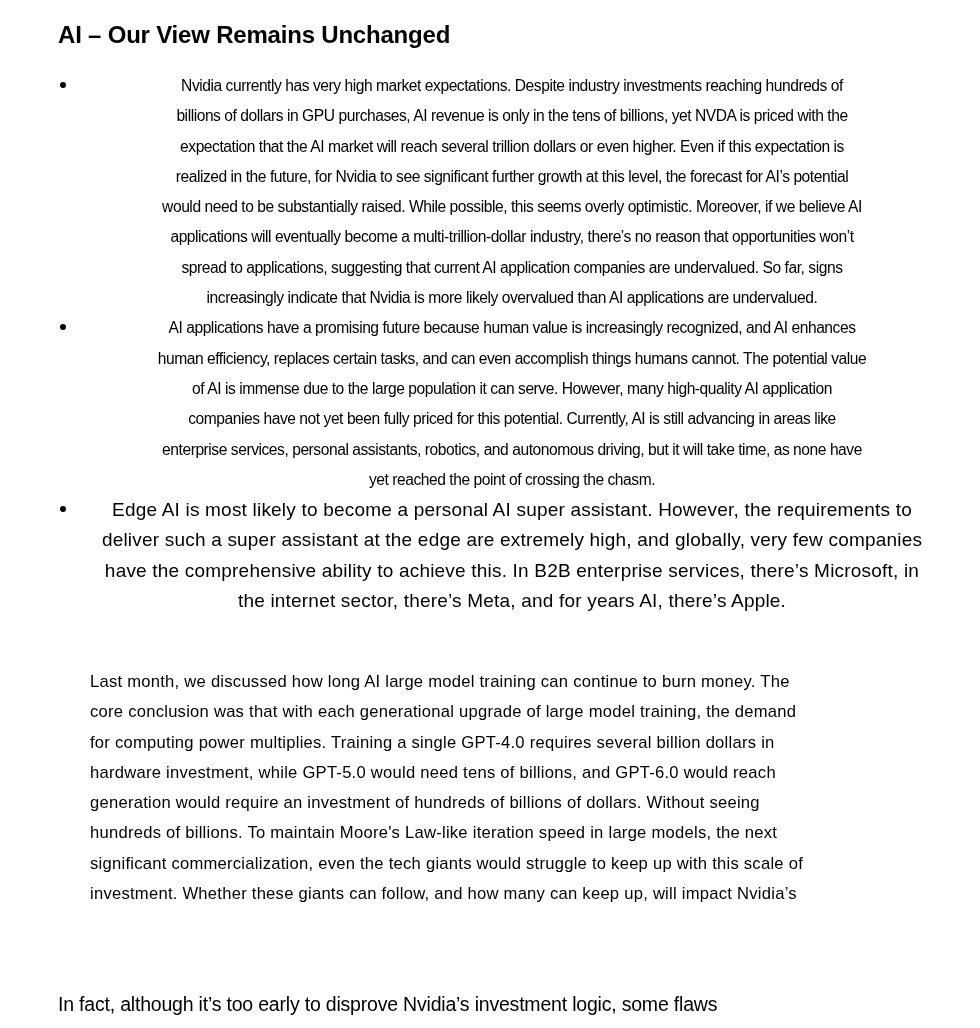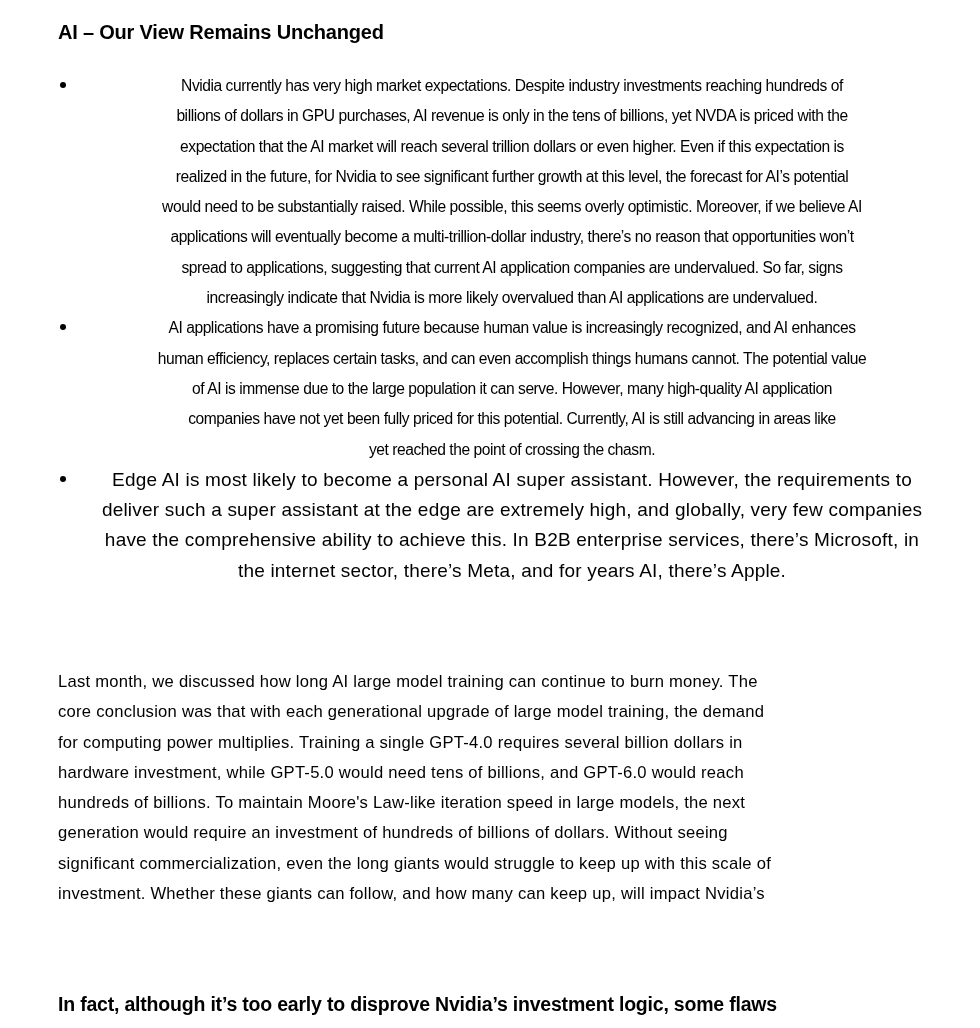--- a/index.html
+++ b/index.html
@@ -4,21 +4,21 @@
   <style>
     html, body { margin: 0; padding: 0; background: #ffffff; }
     body {
       width: 980px; height: 1028px; overflow: hidden;
       color: #000000;
       font-family: "Liberation Sans", sans-serif;
       position: relative;
     }
     .title {
       position: absolute; left: 58px; top: 21px;
-      font-size: 20px; font-weight: bold; letter-spacing: -0.2px;
+      font-size: 24px; font-weight: bold; letter-spacing: -0.2px;
       margin: 0;
     }
     .bullets {
       position: absolute; left: 58px; top: 71px; width: 880px;
       margin: 0; padding: 0; list-style: none; text-align: center;
     }
     .bullet {
       position: relative; padding-left: 28px;
     }
     .bullet .dot {
@@ -27,24 +27,24 @@
     }
     .line {
       display: block; white-space: nowrap;
       height: 30.3px; line-height: 30.3px;
     }
     .narrow .line { font-size: 15.6px; letter-spacing: -0.45px; }
     .wide .line { font-size: 19px; letter-spacing: 0.2px; }
     .para {
       position: absolute; left: 58px; top: 667px; width: 880px; margin: 0;
     }
-    .para .line { font-size: 16.6px; letter-spacing: 0.25px; }
+    .para .line { font-size: 16.6px; letter-spacing: 0.25px; margin-left: 32px; }
     .subhead {
       position: absolute; left: 58px; top: 993px; margin: 0;
-      font-size: 19.5px; font-weight: bold; white-space: nowrap; letter-spacing: -0.2px;
+      font-size: 19.5px; font-weight: normal; white-space: nowrap; letter-spacing: -0.2px;
     }
   </style>
 </head>
 <body>
 
 <h1 class="title">AI – Our View Remains Unchanged</h1>
 
 <ul class="bullets">
   <li class="bullet narrow">
     <span class="dot"></span>
@@ -56,35 +56,36 @@
     <span class="line">applications will eventually become a multi-trillion-dollar industry, there’s no reason that opportunities won’t</span>
     <span class="line">spread to applications, suggesting that current AI application companies are undervalued. So far, signs</span>
     <span class="line">increasingly indicate that Nvidia is more likely overvalued than AI applications are undervalued.</span>
   </li>
   <li class="bullet narrow">
     <span class="dot"></span>
     <span class="line">AI applications have a promising future because human value is increasingly recognized, and AI enhances</span>
     <span class="line">human efficiency, replaces certain tasks, and can even accomplish things humans cannot. The potential value</span>
     <span class="line">of AI is immense due to the large population it can serve. However, many high-quality AI application</span>
     <span class="line">companies have not yet been fully priced for this potential. Currently, AI is still advancing in areas like</span>
+    <span class="line">enterprise services, personal assistants, robotics, and autonomous driving, but it will take time, as none have</span>
     <span class="line">yet reached the point of crossing the chasm.</span>
   </li>
   <li class="bullet wide">
     <span class="dot"></span>
     <span class="line">Edge AI is most likely to become a personal AI super assistant. However, the requirements to</span>
     <span class="line">deliver such a super assistant at the edge are extremely high, and globally, very few companies</span>
     <span class="line">have the comprehensive ability to achieve this. In B2B enterprise services, there’s Microsoft, in</span>
     <span class="line">the internet sector, there’s Meta, and for years AI, there’s Apple.</span>
   </li>
 </ul>
 
 <div class="para">
   <span class="line">Last month, we discussed how long AI large model training can continue to burn money. The</span>
   <span class="line">core conclusion was that with each generational upgrade of large model training, the demand</span>
   <span class="line">for computing power multiplies. Training a single GPT-4.0 requires several billion dollars in</span>
   <span class="line">hardware investment, while GPT-5.0 would need tens of billions, and GPT-6.0 would reach</span>
+  <span class="line">generation would require an investment of hundreds of billions of dollars. Without seeing</span>
   <span class="line">hundreds of billions. To maintain Moore's Law-like iteration speed in large models, the next</span>
-  <span class="line">generation would require an investment of hundreds of billions of dollars. Without seeing</span>
-  <span class="line">significant commercialization, even the long giants would struggle to keep up with this scale of</span>
+  <span class="line">significant commercialization, even the tech giants would struggle to keep up with this scale of</span>
   <span class="line">investment. Whether these giants can follow, and how many can keep up, will impact Nvidia’s</span>
 </div>
 
 <h2 class="subhead">In fact, although it’s too early to disprove Nvidia’s investment logic, some flaws</h2>
 
 </body></html>

